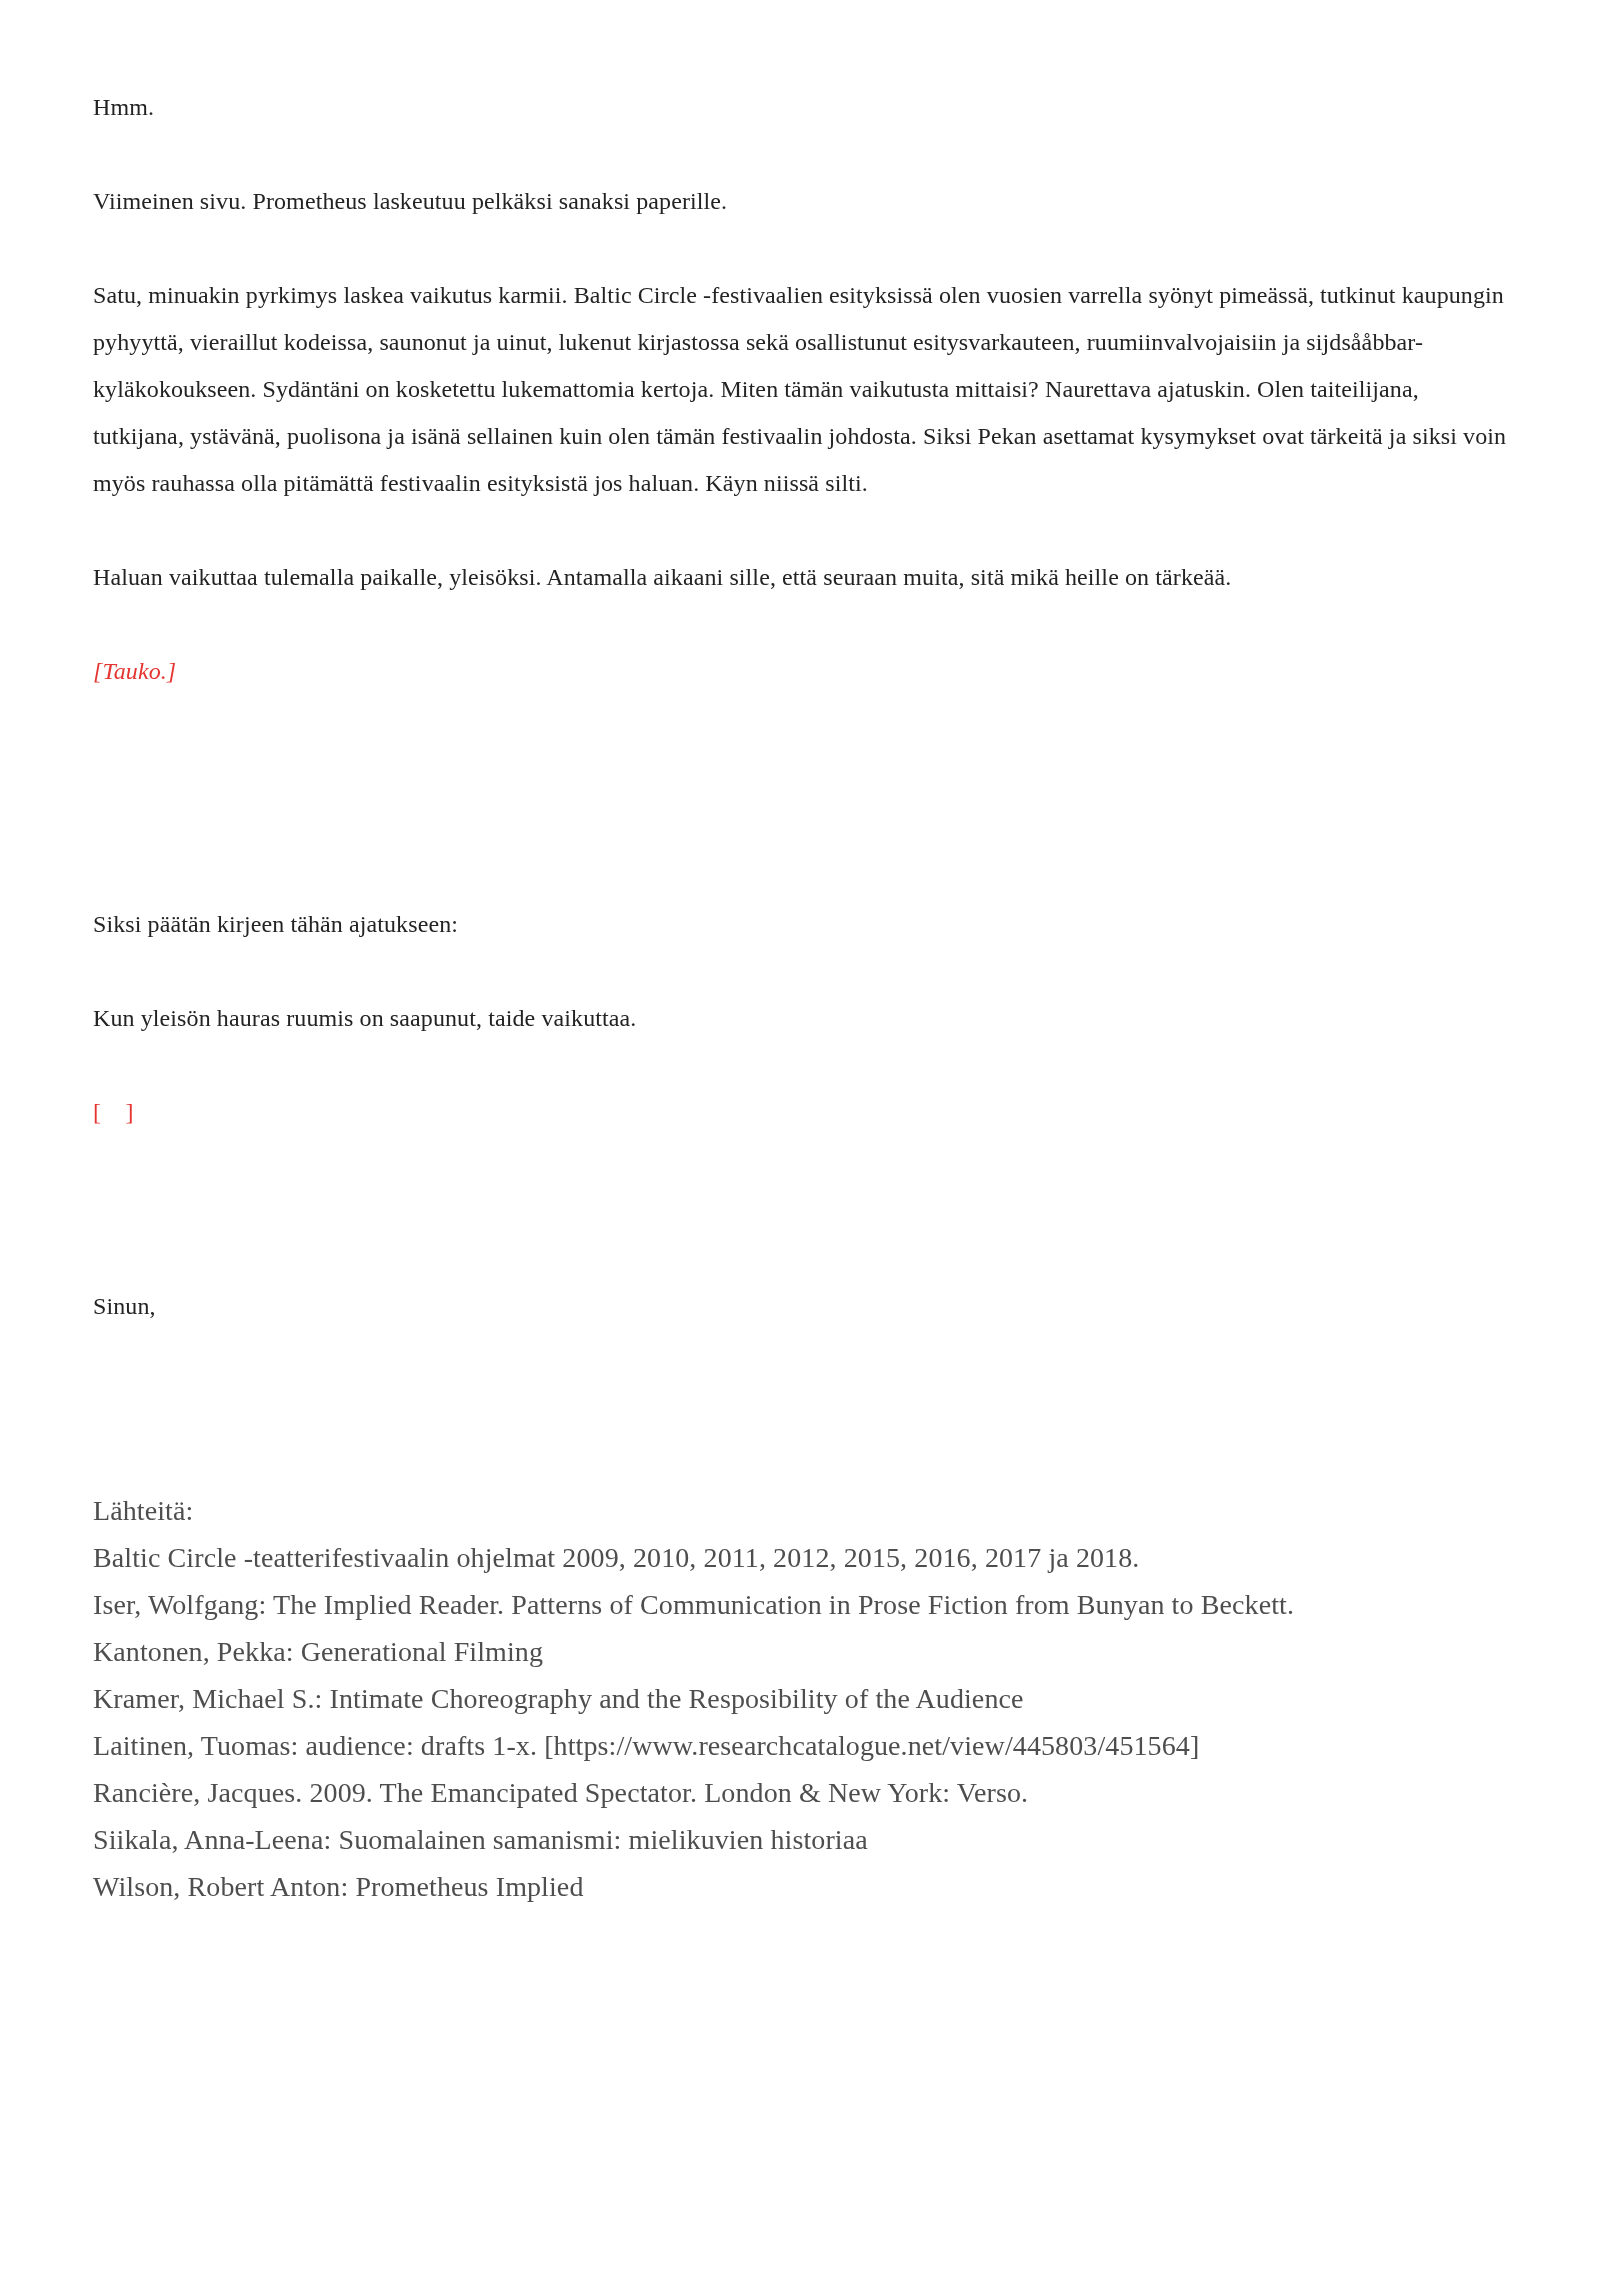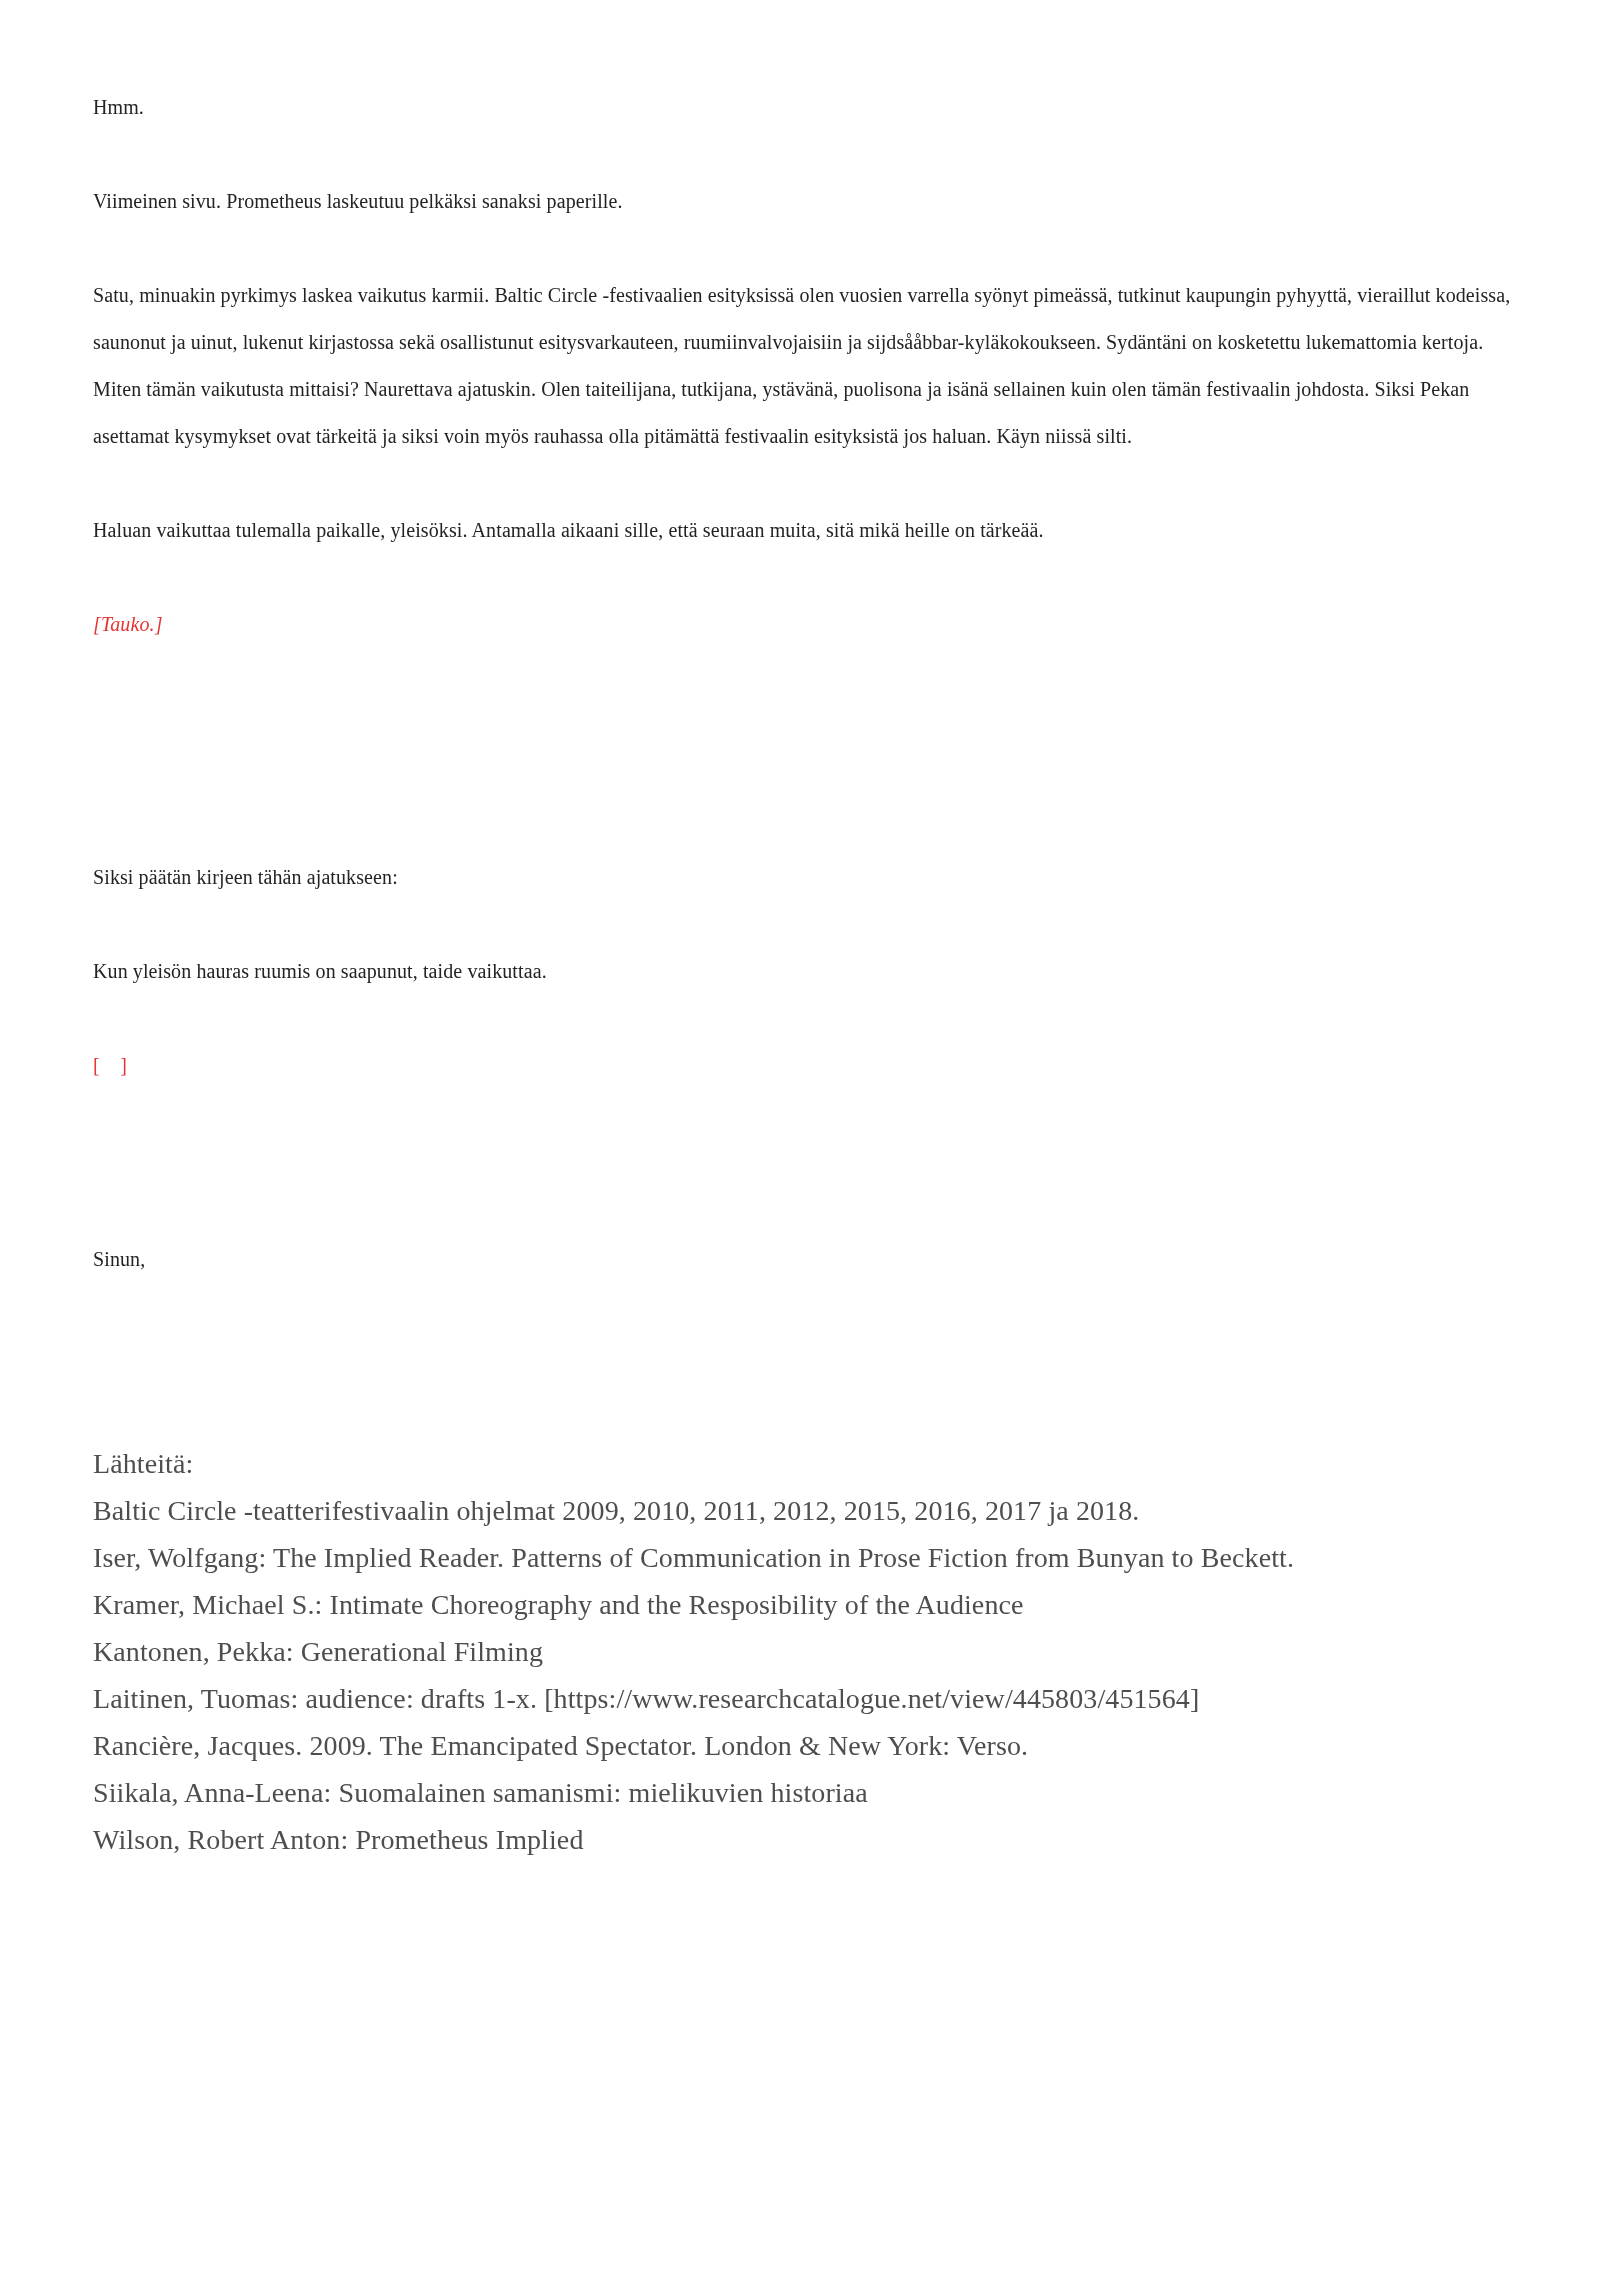--- a/index.html
+++ b/index.html
@@ -16,21 +16,21 @@
     .page {
       box-sizing: border-box;
       width: 1621px;
       min-height: 2293px;
       padding: 84px 110px 59px 93px;
       background: #ffffff;
     }
     .para {
       margin: 0 0 47px 0;
       max-width: 1419px;
-      font-size: 20px;
+      font-size: 24px;
       line-height: 47px;
       color: var(--body-text, #232323);
       letter-spacing: 0.1px;
     }
     .marker {
       color: var(--accent-red, #e53531);
       white-space: pre;
     }
     .gap-after-pause {
       margin-bottom: 206px;
@@ -77,22 +77,22 @@
   <p class="para marker gap-after-empty">[&nbsp;&nbsp;&nbsp;&nbsp;]</p>
 
   <div class="signoff">
     <p class="para">Sinun,</p>
   </div>
 
   <div class="references">
     <p class="ref">Lähteitä:</p>
     <p class="ref">Baltic Circle -teatterifestivaalin ohjelmat 2009, 2010, 2011, 2012, 2015, 2016, 2017 ja 2018.</p>
     <p class="ref">Iser, Wolfgang: The Implied Reader. Patterns of Communication in Prose Fiction from Bunyan to Beckett.</p>
+    <p class="ref">Kantonen, Pekka: Generational Filming</p>
     <p class="ref">Kramer, Michael S.: Intimate Choreography and the Resposibility of the Audience</p>
-    <p class="ref">Kantonen, Pekka: Generational Filming</p>
     <p class="ref">Laitinen, Tuomas: audience: drafts 1-x. [https://www.researchcatalogue.net/view/445803/451564]</p>
     <p class="ref">Rancière, Jacques. 2009. The Emancipated Spectator. London &amp; New York: Verso.</p>
     <p class="ref">Siikala, Anna-Leena: Suomalainen samanismi: mielikuvien historiaa</p>
     <p class="ref">Wilson, Robert Anton: Prometheus Implied</p>
   </div>
 
 </div>
 
 
 </body></html>

